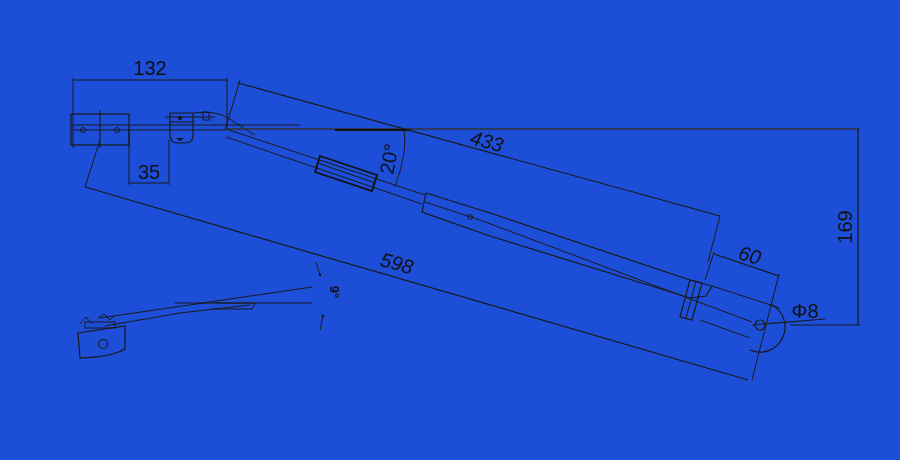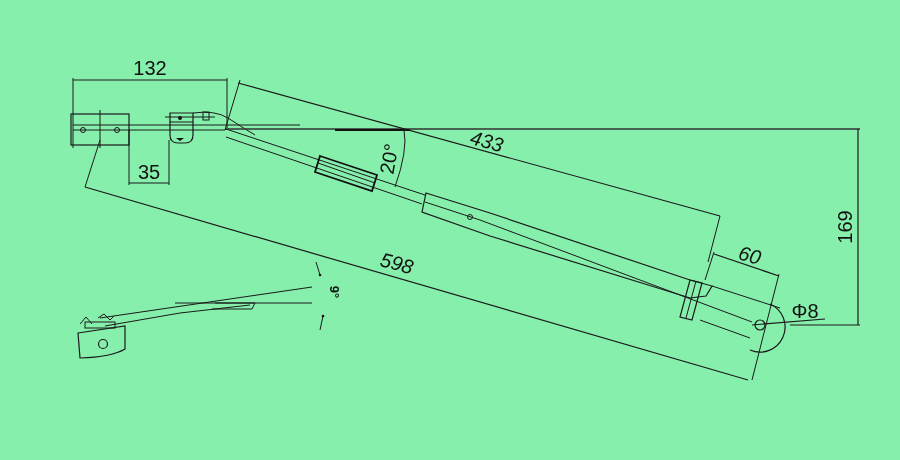--- a/index.html
+++ b/index.html
@@ -1,16 +1,16 @@
 <!DOCTYPE html>
 <html><head>
 <meta charset="utf-8">
 <style>
   html, body { margin: 0; padding: 0; background: #ffffff; }
-  #canvas { position: relative; width: 900px; height: 460px; background: #86efac; overflow: hidden; }
+  #canvas { position: relative; width: 900px; height: 460px; background: #1d4ed8; overflow: hidden; }
   svg { position: absolute; left: 0; top: 0; }
   .ln { stroke: #1a1a1a; stroke-width: 1.2; fill: none; }
   .thin { stroke: #1a1a1a; stroke-width: 1; fill: none; }
   .thick { stroke: #111; stroke-width: 1.8; fill: none; }
   .ref { stroke: #333; stroke-width: 1.6; fill: none; }
   .dimtxt { font-family: "Liberation Sans", sans-serif; font-size: 20px; fill: #111; }
   .dimtxt-it { font-family: "Liberation Sans", sans-serif; font-size: 20px; font-style: italic; fill: #111; }
   .small { font-family: "Liberation Sans", sans-serif; font-size: 13px; fill: #111; font-weight: bold; }
 </style>
 </head>

